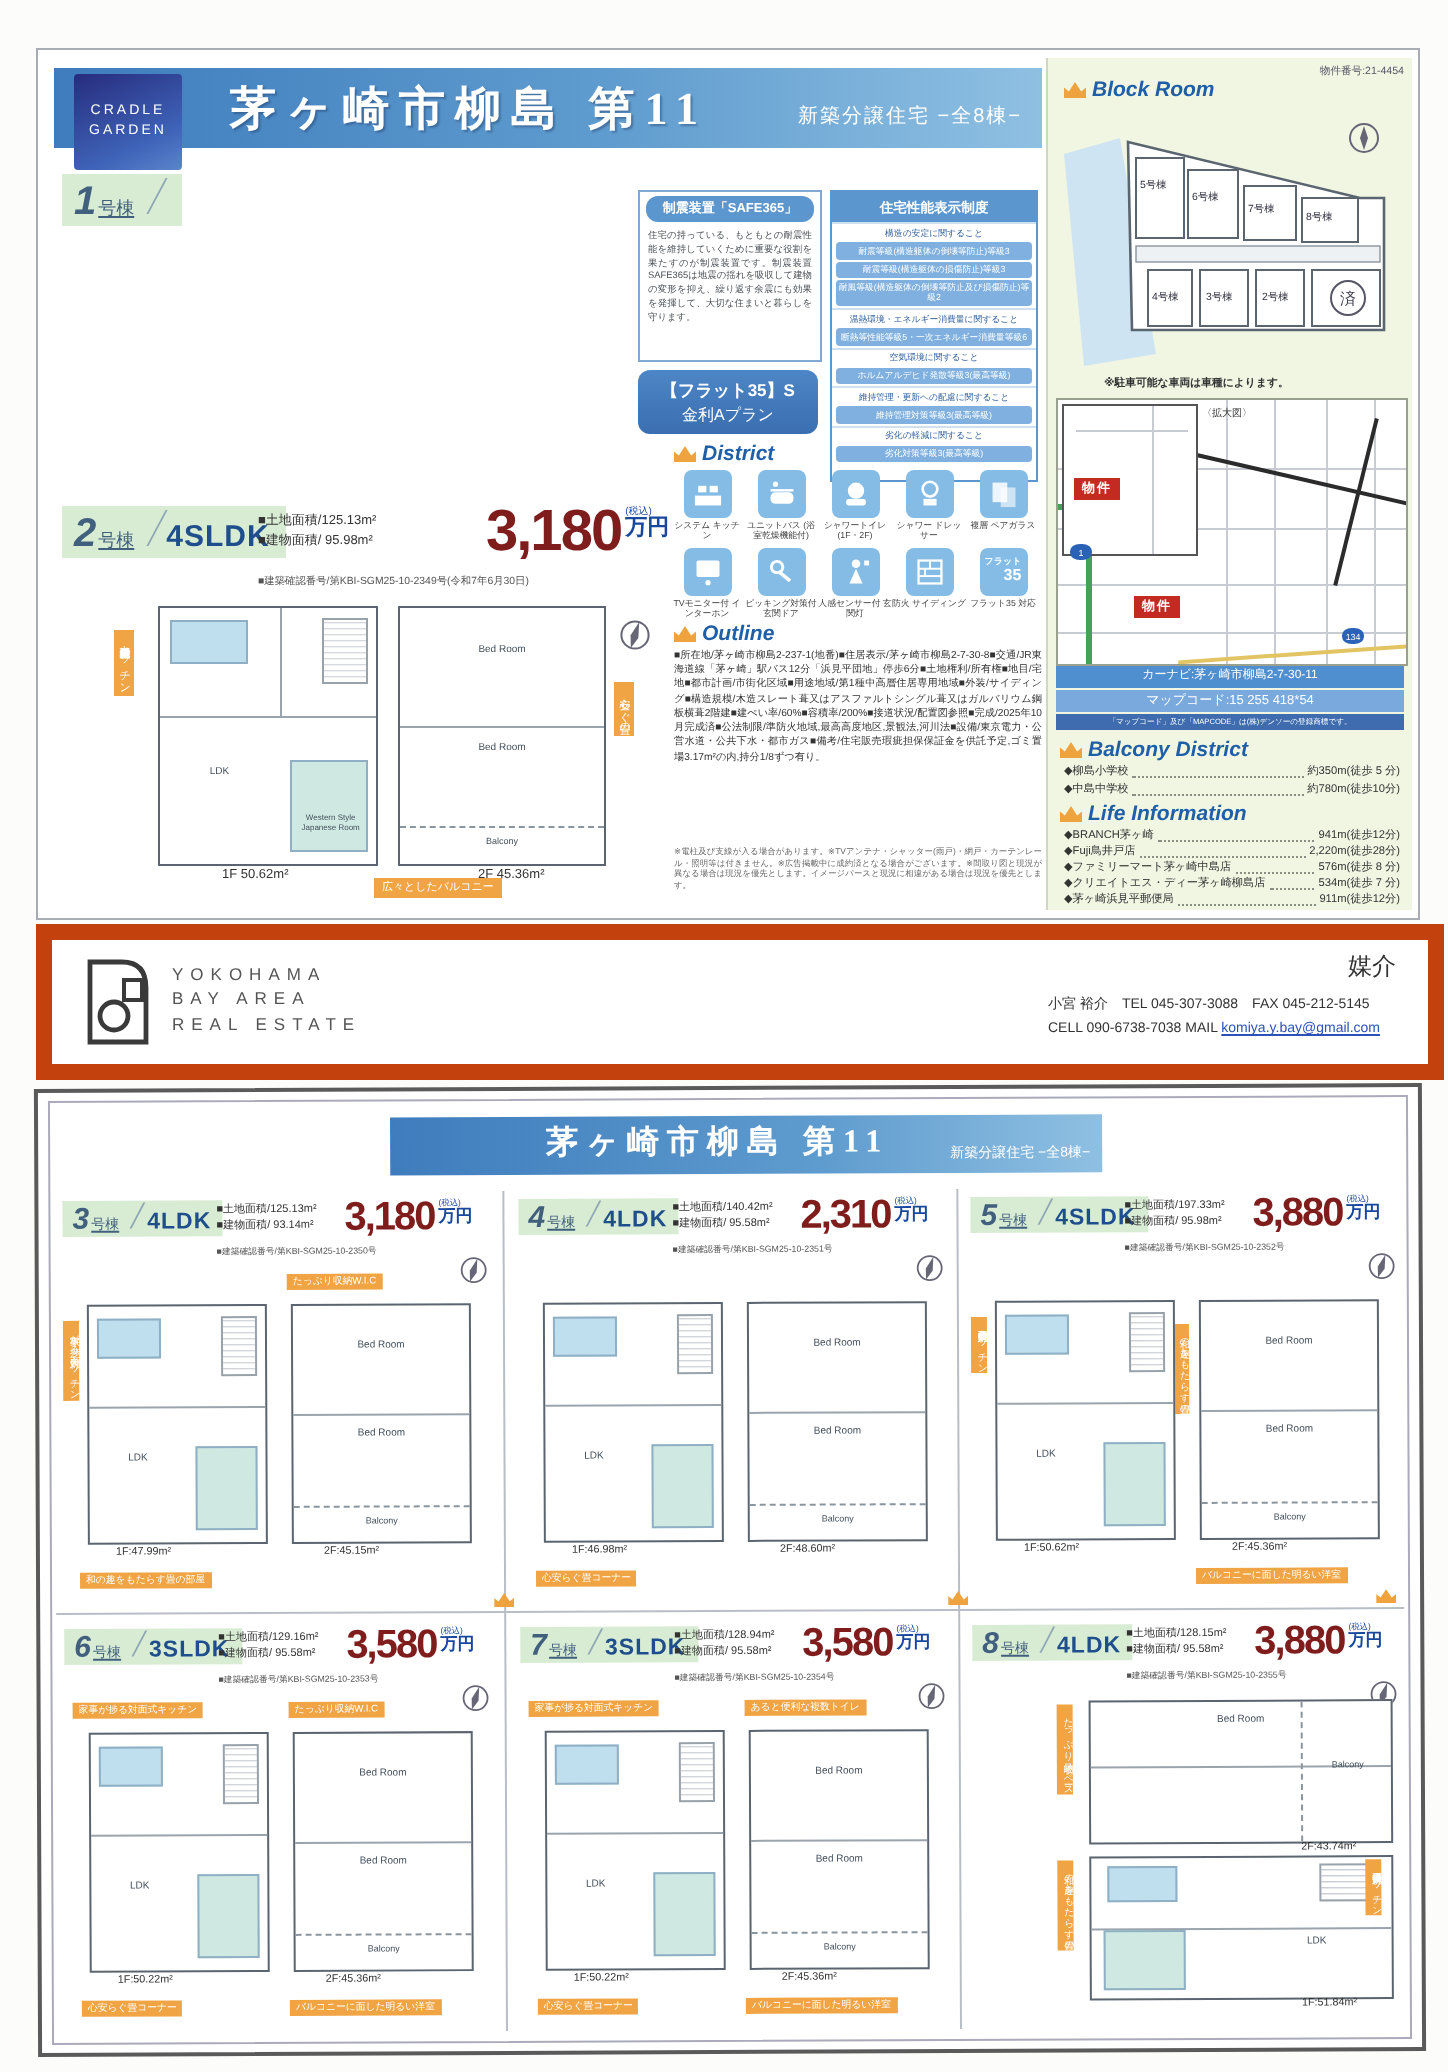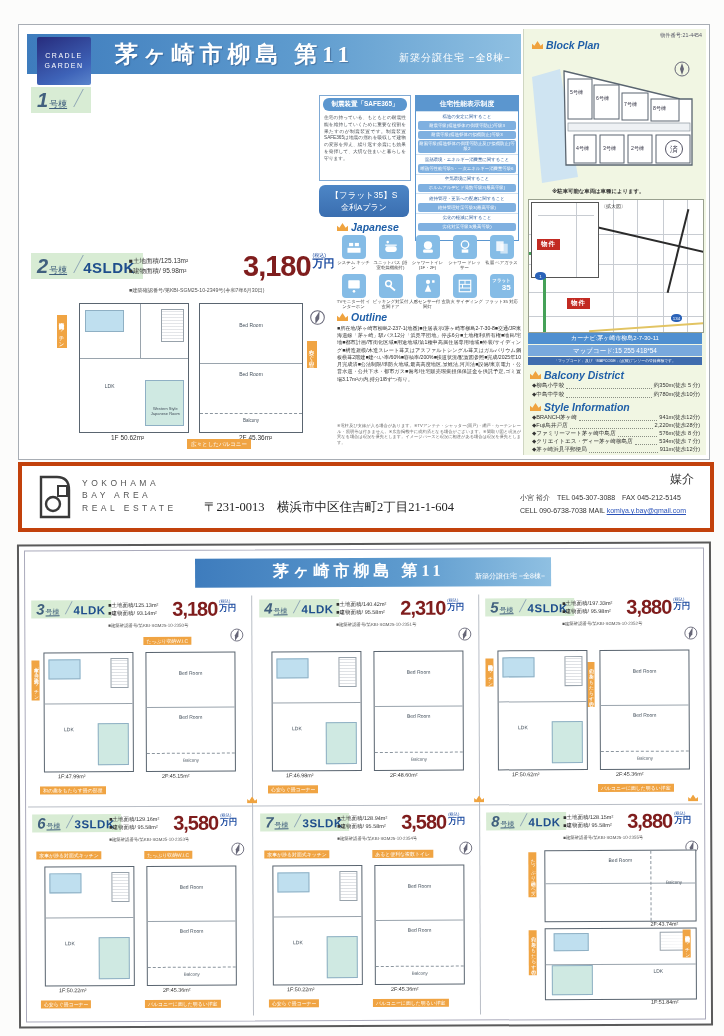--- a/index.html
+++ b/index.html
@@ -61,21 +61,21 @@
 
   .compass svg{display:block;}
 
   
   .bluebox{position:absolute;border:1px solid #7fa9d4;background:#fff;}
   .bb-head{background:#5b96cf;color:#fff;font-size:6.5px;font-weight:bold;text-align:center;
            border-radius:6px;padding:2px 0;margin:2px 3px;}
   .bb-body{font-size:4.7px;color:#4a4f55;line-height:1.45;padding:2px 4px;text-align:justify;}
   .flatbox{position:absolute;background:linear-gradient(180deg,#4d86c6,#3a6eb0);border-radius:6px;color:#fff;
            text-align:center;display:flex;flex-direction:column;justify-content:center;}
-  .flatbox .l1{font-size:8.5px;font-weight:normal;}
+  .flatbox .l1{font-size:8.5px;font-weight:bold;}
   .flatbox .l2{font-size:8px;}
 
   .perf{position:absolute;border:1.4px solid #5b96cf;background:#fff;}
   .perf-head{background:#5b96cf;color:#fff;font-size:6.8px;font-weight:bold;text-align:center;padding:2.5px 0;}
   .prow{font-size:4.4px;text-align:center;padding:1.6px 1px;line-height:1.15;}
   .prow.w{color:#2e5f9e;background:#fff;border-top:1px solid #cfe0f0;}
   .prow.b{color:#fff;background:#7fb0e0;margin:1px 2px;border-radius:2px;}
 
   .sect-head{font-size:10.5px;font-weight:bold;font-style:italic;color:#1f5fa8;display:flex;align-items:center;}
   .crest{display:inline-block;width:11px;height:8px;background:#efa33f;margin-right:3px;
@@ -106,21 +106,21 @@
   .inset{position:absolute;left:2px;top:2px;width:66px;height:74px;background:#fff;border:1.5px solid #555;}
   .insetlbl{position:absolute;font-size:5px;color:#333;}
   .bukken{position:absolute;background:#c22a22;color:#fff;font-size:6.5px;font-weight:bold;padding:1px 4px;letter-spacing:1px;}
   .shield{position:absolute;background:#2a62b8;color:#fff;border-radius:45%;font-size:4.4px;
           min-width:9px;height:8px;display:flex;align-items:center;justify-content:center;padding:0 1px;}
   .navibar{position:absolute;color:#fff;font-size:6px;text-align:center;line-height:11px;height:11px;}
   .lrow{position:absolute;display:flex;width:168px;font-size:5.6px;color:#333;align-items:flex-end;}
   .leader{flex:1;border-bottom:1px dotted #8a8f84;margin:0 2px 1.5px;}
 
   
-  #footer{position:absolute;left:18px;top:462px;width:688px;height:62px;background:#fff;border:4px solid #c2410c;}
+  #footer{position:absolute;left:18px;top:462px;width:688px;height:62px;background:#fff;border:8px solid #c2410c;}
   .yba-lines{position:absolute;left:60px;top:11px;font-size:8.5px;letter-spacing:3.5px;color:#555;line-height:1.45;}
   .company{position:absolute;left:182px;top:6px;font-family:"Liberation Serif",serif;font-size:16.5px;font-weight:bold;color:#111;}
   .address{position:absolute;left:182px;top:33px;font-family:"Liberation Serif",serif;font-size:12.5px;color:#222;}
   .mediation{position:absolute;right:16px;top:5px;font-size:12px;color:#333;}
   .agent{position:absolute;left:498px;top:27px;font-size:7px;color:#333;}
   .contact{position:absolute;left:498px;top:41px;font-size:7px;color:#333;}
   .maillink{color:#2a52b8;text-decoration:underline;}
 
   
   #page2{position:absolute;left:18px;top:543px;width:690px;height:480px;background:#fff;border:2px solid #5a5a5a;transform:rotate(-0.25deg);}
@@ -263,21 +263,21 @@
       <div class="prow w">空気環境に関すること</div>
       <div class="prow b">ホルムアルデヒド発散等級3(最高等級)</div>
       <div class="prow w">維持管理・更新への配慮に関すること</div>
       <div class="prow b">維持管理対策等級3(最高等級)</div>
       <div class="prow w">劣化の軽減に関すること</div>
       <div class="prow b">劣化対策等級3(最高等級)</div>
     </div>
 
     <div class="abs sect-head" style="left:318px;top:196px;">
       <span class="crest"></span>
-        <span>Japanese</span>
+        <span>District</span>
     </div>
     <div class="eqgrid" style="left:316px;top:210px;">
       <div class="eqitem">
         <div class="eqicon">
             <svg width="18" height="18" viewBox="0 0 22 22">
               <rect x="3" y="12" width="16" height="6" fill="#fff"></rect>
               <rect x="5" y="6" width="5" height="4" fill="#fff"></rect>
               <rect x="12" y="6" width="5" height="4" fill="#fff"></rect>
             </svg>
           </div>
@@ -372,21 +372,21 @@
       <span class="crest"></span>
         <span>Outline</span>
     </div>
     <div class="abs outline-body" style="left:318px;top:300px;width:184px;">■所在地/茅ヶ崎市柳島2-237-1(地番)■住居表示/茅ヶ崎市柳島2-7-30-8■交通/JR東海道線「茅ヶ崎」駅バス12分「浜見平団地」停歩6分■土地権利/所有権■地目/宅地■都市計画/市街化区域■用途地域/第1種中高層住居専用地域■外装/サイディング■構造規模/木造スレート葺又はアスファルトシングル葺又はガルバリウム鋼板横葺2階建■建ぺい率/60%■容積率/200%■接道状況/配置図参照■完成/2025年10月完成済■公法制限/準防火地域,最高高度地区,景観法,河川法■設備/東京電力・公営水道・公共下水・都市ガス■備考/住宅販売瑕疵担保保証金を供託予定,ゴミ置場3.17m²の内,持分1/8ずつ有り。</div>
     <div class="abs outline-note" style="left:318px;top:398px;width:184px;">※電柱及び支線が入る場合があります。※TVアンテナ・シャッター(雨戸)・網戸・カーテンレール・照明等は付きません。※広告掲載中に成約済となる場合がございます。※間取り図と現況が異なる場合は現況を優先とします。イメージパースと現況に相違がある場合は現況を優先とします。</div>
 
     <div class="rcol">
       <div class="propno">物件番号:21-4454</div>
       <div class="abs sect-head" style="left:8px;top:10px;">
         <span class="crest"></span>
-          <span>Block Plan</span>
+          <span>Block Room</span>
       </div>
 
       <div class="abs" style="left:6px;top:26px;width:170px;height:130px;">
         <svg width="170" height="130" viewBox="0 0 170 130">
           <polygon points="2,22 30,14 48,122 12,128" fill="#cfe4f2" stroke="none"></polygon>
           <polygon points="34,16 150,44 162,44 162,110 36,110" fill="#ffffff" stroke="#5a6570" stroke-width="1.3"></polygon>
           <rect x="38" y="24" width="24" height="40" fill="#fff" stroke="#5a6570"></rect>
           <rect x="64" y="30" width="25" height="34" fill="#fff" stroke="#5a6570"></rect>
           <rect x="92" y="38" width="26" height="27" fill="#fff" stroke="#5a6570"></rect>
           <rect x="121" y="44" width="28" height="22" fill="#fff" stroke="#5a6570"></rect>
@@ -447,21 +447,21 @@
           <span>約350m(徒歩 5 分)</span>
       </div>
       <div class="lrow" style="left:8px;top:362px;">
         <span>◆中島中学校</span>
           <span class="leader"></span>
           <span>約780m(徒歩10分)</span>
       </div>
 
       <div class="abs sect-head" style="left:6px;top:372px;">
         <span class="crest"></span>
-          <span>Style Information</span>
+          <span>Life Information</span>
       </div>
       <div class="lrow" style="left:8px;top:385px;">
         <span>◆BRANCH茅ヶ崎</span>
           <span class="leader"></span>
           <span>941m(徒歩12分)</span>
       </div>
       <div class="lrow" style="left:8px;top:393px;">
         <span>◆Fuji鳥井戸店</span>
           <span class="leader"></span>
           <span>2,220m(徒歩28分)</span>
@@ -488,21 +488,20 @@
     <svg class="abs" style="left:12px;top:8px;" width="42" height="46" viewBox="0 0 42 46">
       <path d="M7 3 H23 Q35 3 35 16 V43 H7 Z" fill="none" stroke="#3a3a3a" stroke-width="2.4"></path>
       <circle cx="19" cy="30" r="7" fill="none" stroke="#3a3a3a" stroke-width="2.4"></circle>
       <rect x="24" y="12" width="9" height="10" fill="#fff" stroke="#3a3a3a" stroke-width="2"></rect>
     </svg>
     <div class="yba-lines">
       <div>YOKOHAMA</div>
       <div>BAY AREA</div>
       <div>REAL ESTATE</div>
     </div>
-    <div class="address">〒231-0013　横浜市中区住吉町2丁目21-1-604</div>
     <div class="mediation">媒介</div>
     <div class="agent">小宮 裕介　TEL 045-307-3088　FAX 045-212-5145</div>
     <div class="contact">
       <span>CELL 090‐6738‐7038 MAIL </span><span class="maillink">komiya.y.bay@gmail.com</span>
     </div>
   </div>
 
   <div id="page2">
     <div class="p2-frame"></div>
     <div class="p2-head">

